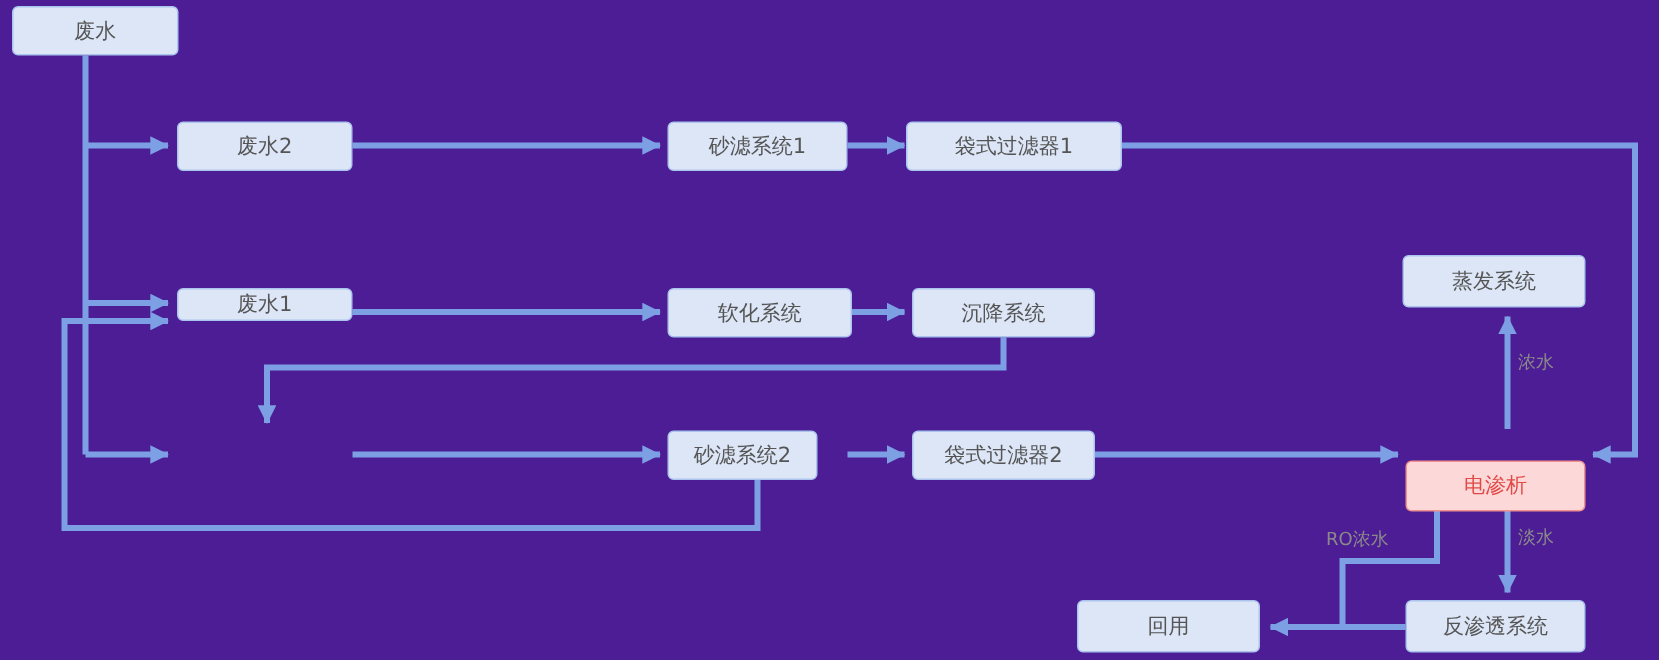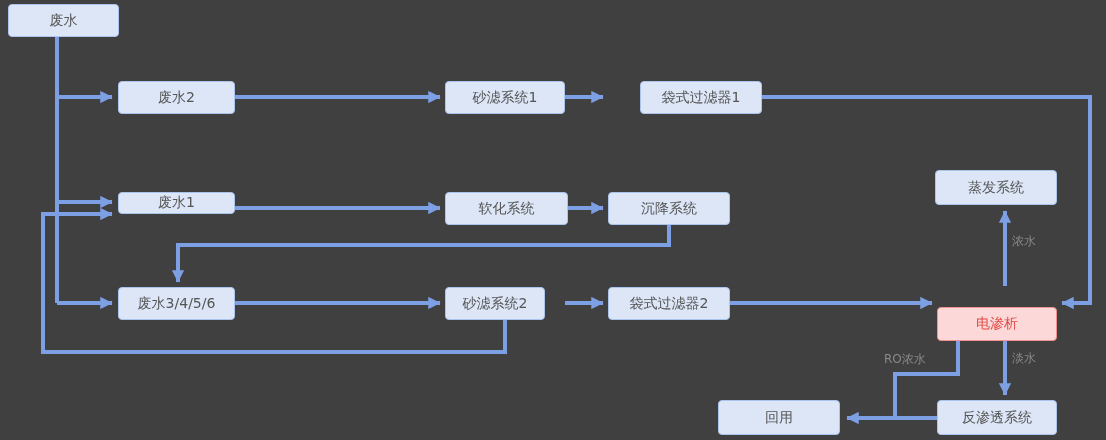--- a/index.html
+++ b/index.html
@@ -4,21 +4,21 @@
 <style>
   * { margin: 0; padding: 0; box-sizing: border-box; }
   html, body { background: #ffffff; }
   body {
     font-family: "DejaVu Sans", "Liberation Sans", sans-serif;
   }
   #canvas {
     position: relative;
     width: 1106px;
     height: 440px;
-    background: #404040;
+    background: #4c1d95;
     overflow: hidden;
   }
   svg.edges {
     position: absolute;
     left: 0; top: 0;
     width: 1106px; height: 440px;
   }
   .node {
     position: absolute;
     display: flex;
@@ -82,27 +82,26 @@
       <path d="M1005,320 L1005,395" marker-end="url(#arrow)"></path>
 
       <path d="M937,418 L847,418" marker-end="url(#arrow)"></path>
       <path d="M895,418 L895,374 L958,374 L958,325" marker-end="url(#arrow)"></path>
     </g>
   </svg>
 
   <div class="node" style="left:8px;   top:4px;   width:111px; height:33px">废水</div>
   <div class="node" style="left:118px; top:81px;  width:117px; height:33px">废水2</div>
   <div class="node" style="left:445px; top:81px;  width:120px; height:33px">砂滤系统1</div>
-  <div class="node" style="left:640px; top:81px;  width:122px; height:33px">袋式过滤器1</div>
+  <div class="node" style="left:604px; top:81px;  width:144px; height:33px">袋式过滤器1</div>
 
   <div class="node" style="left:118px; top:192px; width:117px; height:22px">废水1</div>
   <div class="node" style="left:445px; top:192px; width:123px; height:33px">软化系统</div>
   <div class="node" style="left:608px; top:192px; width:122px; height:33px">沉降系统</div>
 
-  <div class="node" style="left:118px; top:287px; width:117px; height:33px">废水3/4/5/6</div>
   <div class="node" style="left:445px; top:287px; width:100px; height:33px">砂滤系统2</div>
   <div class="node" style="left:608px; top:287px; width:122px; height:33px">袋式过滤器2</div>
 
   <div class="node" style="left:935px; top:170px; width:122px; height:35px">蒸发系统</div>
   <div class="node highlight" style="left:937px; top:286px; width:120px; height:34px">电渗析</div>
   <div class="node" style="left:937px; top:400px; width:120px; height:35px">反渗透系统</div>
   <div class="node" style="left:718px; top:400px; width:122px; height:35px">回用</div>
 
   <div class="edge-label" style="left:1012px; top:233px">浓水</div>
   <div class="edge-label" style="left:1012px; top:350px">淡水</div>

